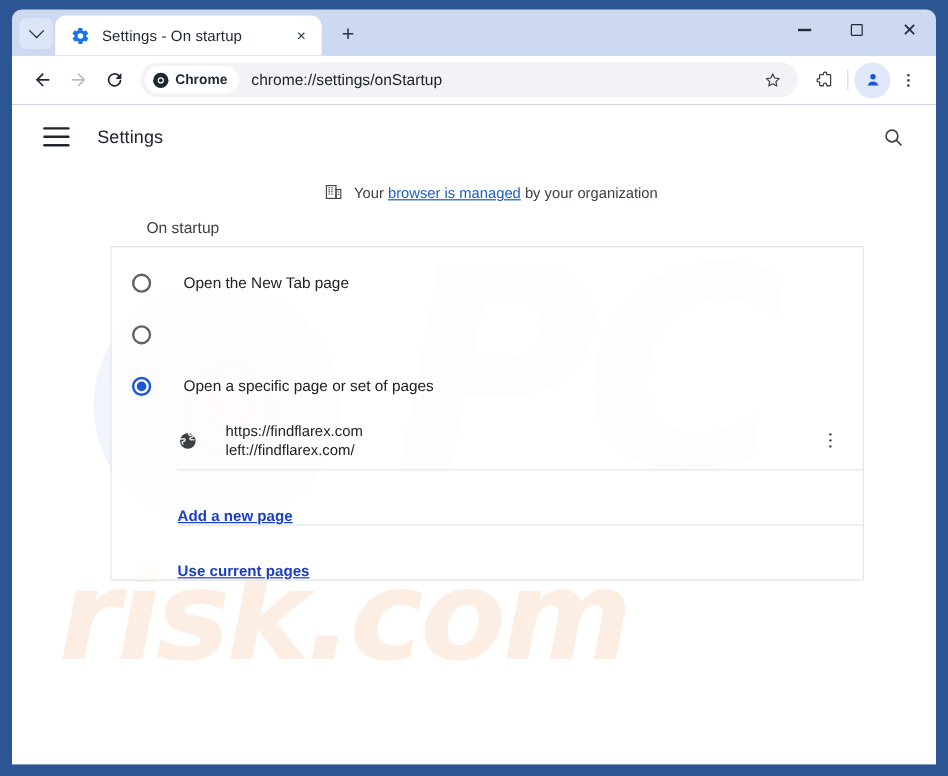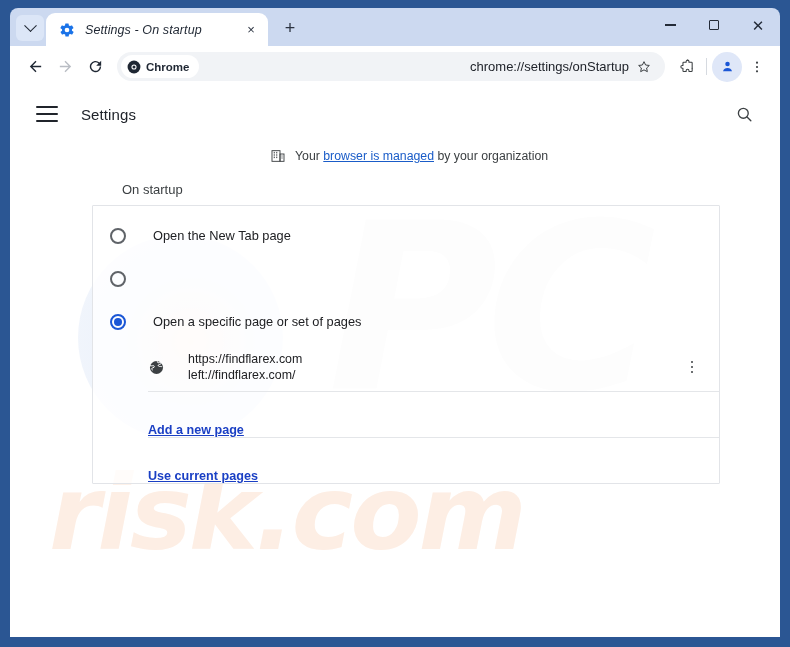--- a/index.html
+++ b/index.html
@@ -41,21 +41,20 @@
     display: flex; align-items: center;
     padding: 0 8px 0 13px;
     position: relative;
     cursor: pointer;
   }
   #tab-favicon { width: 16px; height: 16px; flex: none; margin-right: 10px; }
   #tab-title {
     font-size: 12.5px; color: #1f2733; white-space: nowrap;
     overflow: hidden; text-overflow: ellipsis; flex: 1;
     letter-spacing: .1px;
-    font-style: italic;
   }
   #tab-close {
     width: 18px; height: 18px; flex: none;
     display: flex; align-items: center; justify-content: center;
     color: #2c3442; font-size: 13px; cursor: pointer; border-radius: 50%;
   }
   #new-tab-btn {
     width: 28px; height: 28px; margin: 0 0 4px 8px;
     display: flex; align-items: center; justify-content: center;
     color: #2c3442; font-size: 18px; cursor: pointer; border-radius: 50%;
@@ -82,21 +81,21 @@
     flex: none;
   }
   .tb-btn {
     width: 30px; height: 30px; border-radius: 50%;
     display: flex; align-items: center; justify-content: center;
     cursor: pointer; flex: none;
   }
   #omnibox {
     flex: 1; height: 29px; margin: 0 6px 0 7px;
     background: #f1f3f6; border-radius: 15px;
-    display: flex; align-items: center; padding: 0 4px 0 4px; text-align: right;
+    display: flex; align-items: center; padding: 0 4px 0 4px;
   }
   #chrome-chip {
     height: 23px; background: #ffffff; border-radius: 12px;
     display: flex; align-items: center; gap: 5px;
     padding: 0 10px 0 6px; flex: none;
   }
   #chrome-chip-label { font-size: 11.5px; font-weight: bold; color: #1f2733; }
   #omnibox-url {
     font-size: 13px; color: #20242b; margin-left: 10px;
     white-space: nowrap; overflow: hidden; text-overflow: ellipsis;
@@ -130,21 +129,21 @@
     display: flex; align-items: center; padding: 0 22px 0 26px;
   }
   #hamburger { width: 22px; height: 16px; display: flex; flex-direction: column;
                justify-content: space-between; cursor: pointer; flex: none; }
   #hamburger span { display: block; height: 1.7px; background: #20242b; border-radius: 1px; }
   #settings-title { font-size: 15px; color: #20242b; margin-left: 23px; letter-spacing: .1px; }
   #search-settings-btn { margin-left: auto; cursor: pointer; width: 28px; height: 28px;
                          display: flex; align-items: center; justify-content: center; }
 
   #managed-row {
-    position: relative; display: flex; align-items: center; gap: 9px;
+    position: relative; display: flex; align-items: flex-end; gap: 9px;
     padding-left: 260px; height: 24px; margin-top: 3px;
   }
   #managed-text { font-size: 12.3px; color: #3c4043; }
   #managed-text a { color: #1a5cc8; text-decoration: underline; }
 
   #section-label {
     position: relative; font-size: 13px; color: #3c4043;
     margin: 14px 0 8px 112px;
   }
 

